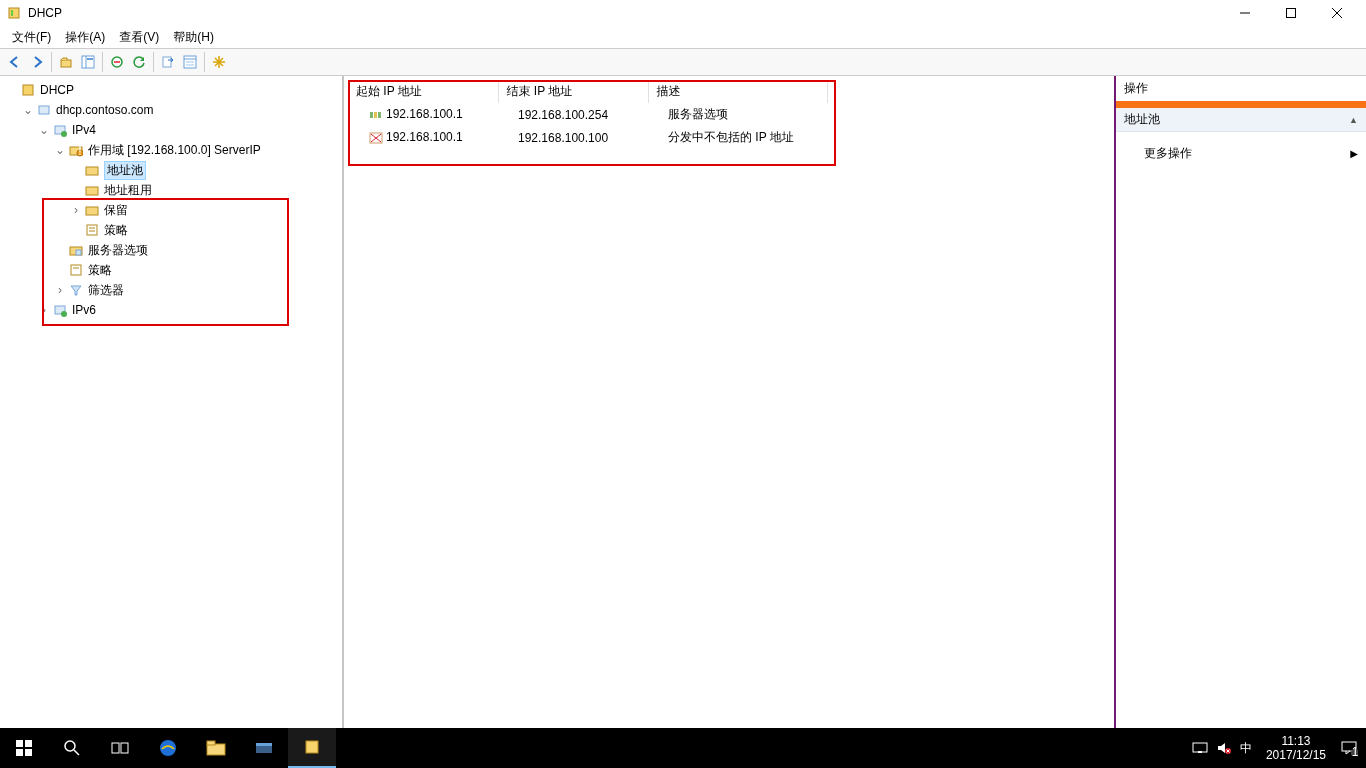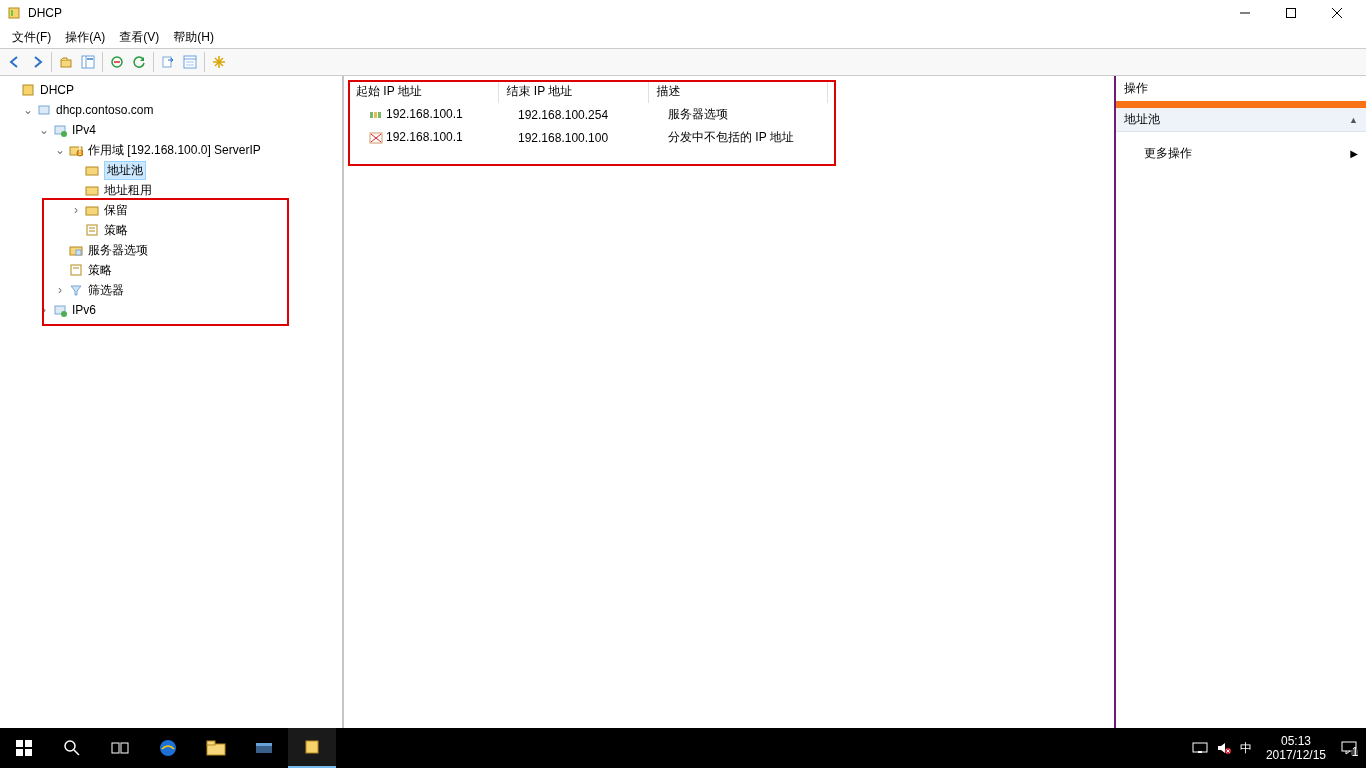--- a/index.html
+++ b/index.html
@@ -407,21 +407,21 @@
     <span>
         <svg width="16" height="14">
           <path d="M2 5 L5 5 L9 2 L9 12 L5 9 L2 9 Z" fill="#fff"></path>
           <circle cx="12" cy="10" r="3" fill="#d23"></circle>
           <line x1="10.5" y1="8.5" x2="13.5" y2="11.5" stroke="#fff"></line>
           <line x1="13.5" y1="8.5" x2="10.5" y2="11.5" stroke="#fff"></line>
         </svg>
       </span>
     <span style="font-size:12px">中</span>
     <div class="clock">
-      <div>05:13</div>
+      <div>11:13</div>
       <div>2017/12/15</div>
     </div>
     <span>
         <svg width="18" height="16">
           <rect x="2" y="2" width="14" height="9" fill="none" stroke="#fff"></rect>
           <path d="M6 11 L6 14 L10 11" fill="none" stroke="#fff"></path>
           <circle cx="15" cy="13" r="4" fill="#444"></circle>
           <text x="15" y="16" font-size="7" fill="#fff" text-anchor="middle">1</text>
         </svg>
       </span>

